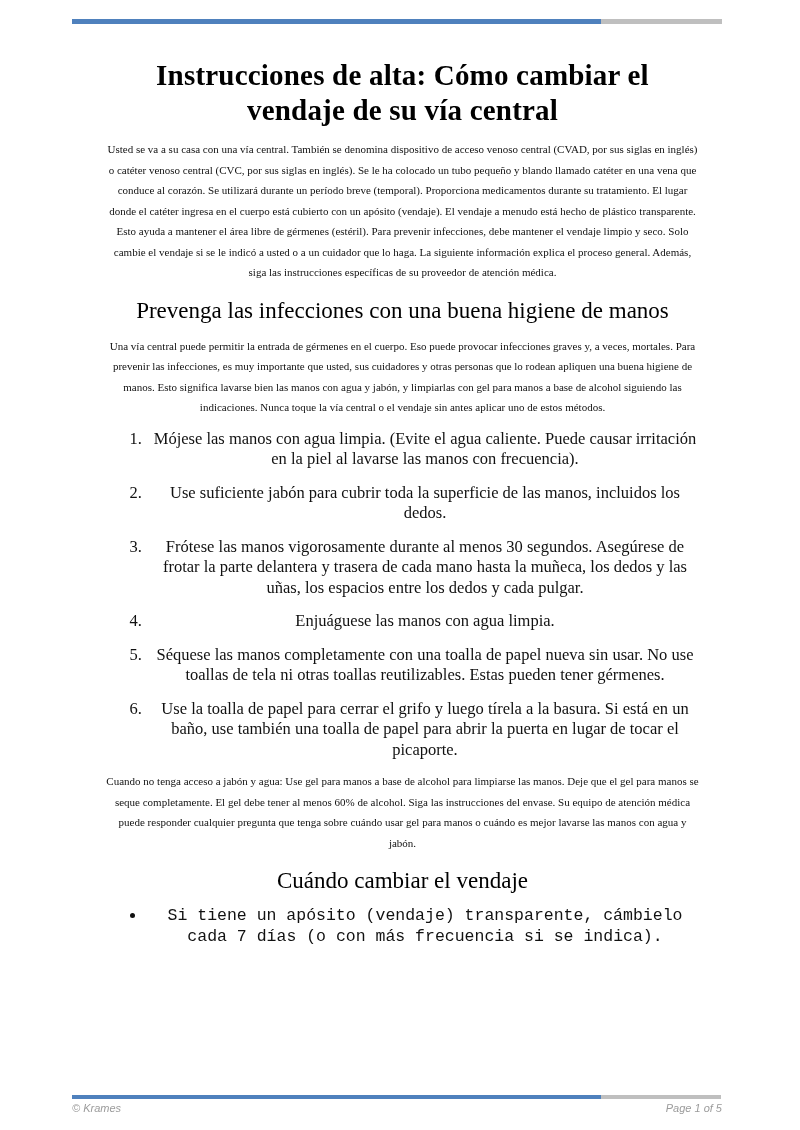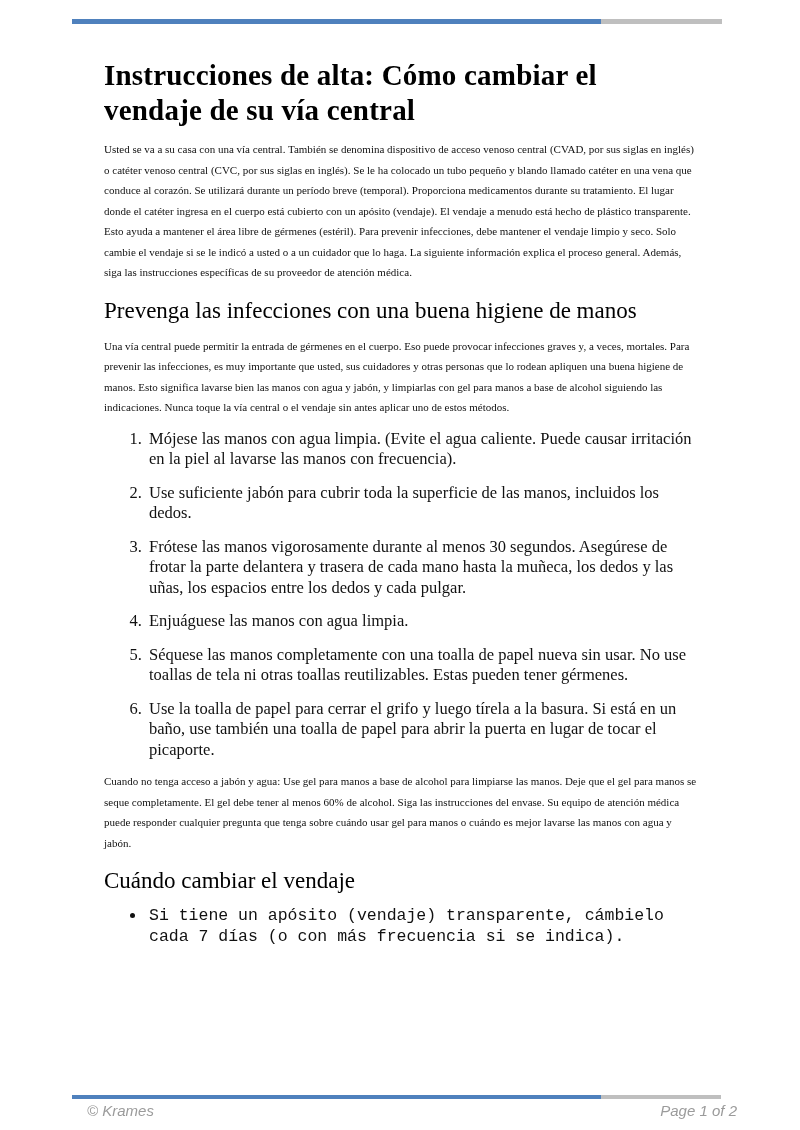--- a/index.html
+++ b/index.html
@@ -8,20 +8,21 @@
     background: #ffffff;
   }
   .page {
     position: relative;
     width: 800px;
     height: 1130px;
     background: #ffffff;
     overflow: hidden;
     font-family: "Liberation Serif", serif;
     color: #111111;
+    text-align: center;
   }
   
   .top-rule {
     position: absolute;
     left: 72px;
     top: 19px;
     width: 650px;
     height: 5px;
     display: flex;
   }
@@ -79,28 +80,28 @@
     left: 72px;
     top: 1095px;
     width: 650px;
     height: 4px;
     display: flex;
   }
   .footer-rule .rule-blue { width: 529px; }
   .footer-rule .rule-gray { width: 120px; }
   .footer-text {
     position: absolute;
-    left: 87px;
+    left: 72px;
     top: 1102px;
     width: 650px;
     display: flex;
     justify-content: space-between;
     font-family: "Liberation Sans", sans-serif;
     font-style: italic;
-    font-size: 15px;
+    font-size: 11px;
     color: #9b9b9b;
   }
 </style>
 </head>
 <body>
 
 <div class="page">
 
   <div class="top-rule">
     <div class="rule-blue" style="background: rgb(79, 129, 189);"></div>
@@ -137,16 +138,16 @@
 
   </div>
 
   <div class="footer-rule">
     <div class="rule-blue" style="background: rgb(79, 129, 189);"></div>
     <div class="rule-gray" style="background: rgb(191, 191, 191);"></div>
   </div>
 
   <div class="footer-text" style="color: rgb(155, 155, 155);">
     <span>© Krames</span>
-    <span>Page 1 of 2</span>
+    <span>Page 1 of 5</span>
   </div>
 
 </div>
 
 </body></html>

